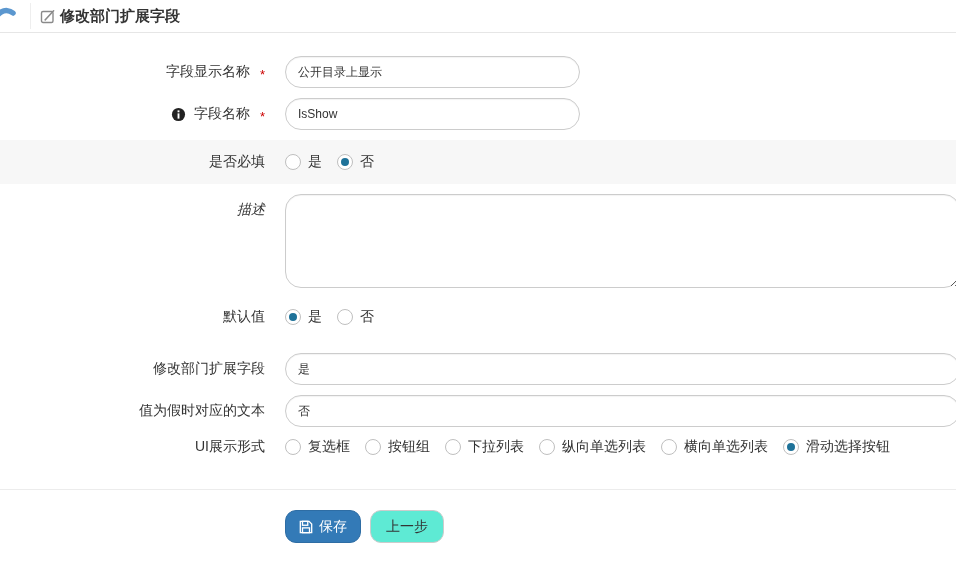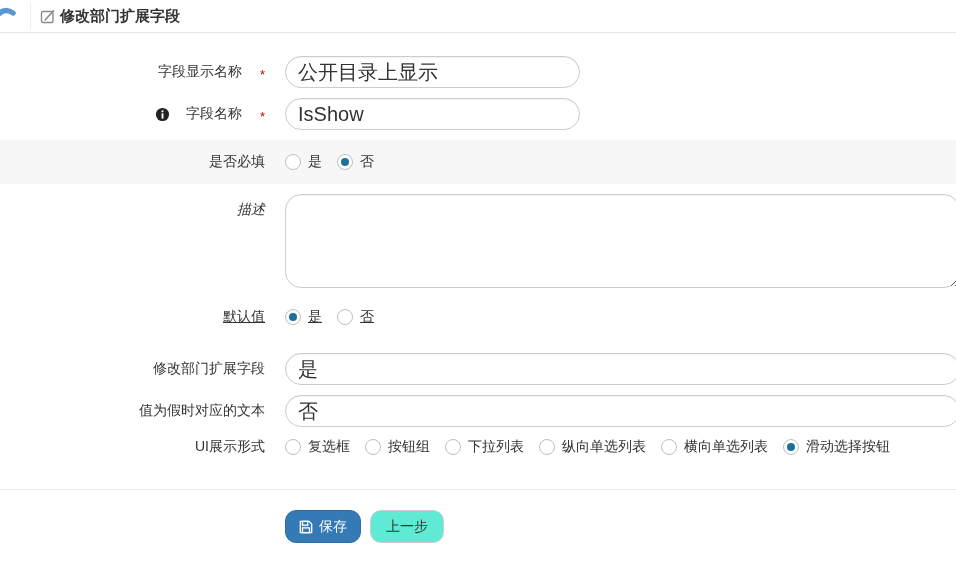--- a/index.html
+++ b/index.html
@@ -11,40 +11,40 @@
   .back-wrap { width:30px; display:flex; align-items:center; overflow:hidden; height:100%; }
   .back-wrap svg { margin-left:-7px; }
   .hdr-divider { width:1px; height:26px; background:#eee; }
   .edit-wrap { margin-left:9px; display:flex; align-items:center; }
   .page-title { margin-left:4px; font-size:15px; font-weight:600; color:#333; }
 
   
   .form { padding-top:23px; }
   .row { display:flex; align-items:center; margin-bottom:10px; min-height:32px; }
   .lbl { width:265px; flex:0 0 265px; text-align:right; padding-right:0; color:#333;
-         display:flex; justify-content:flex-end; align-items:center; gap:16px; }
+         display:flex; justify-content:flex-end; align-items:center; gap:8px; }
   .ctrl { flex:1 1 auto; padding-left:20px; }
   .req { color:#c00; font-size:13px; margin-left:2px; position:relative; top:2px; }
 
   input.txt, textarea.txt {
     height:32px; border:1px solid #ccc; border-radius:16px; padding:0 12px;
-    font-size:20px; color:#333; font-family:inherit; background:#fff;
+    font-size:12px; color:#333; font-family:inherit; background:#fff;
     box-shadow:inset 0 1px 1px rgba(0,0,0,.05); outline:none; display:block;
   }
   .w-fixed { width:295px; }
   .w-full  { width:calc(100% + 4px); }
   textarea.txt { height:94px; resize:both; }
 
   .stripe { background:#f7f7f7; padding:6px 0; margin-bottom:10px; }
   .stripe .row { margin-bottom:0; }
 
   .row-desc { align-items:flex-start; margin-bottom:13px; }
   .row-desc .lbl { padding-top:7px; align-items:flex-start;font-style:italic; }
 
-  .row-default { margin-bottom:20px;text-decoration:underline; }
+  .row-default { margin-bottom:20px; }
   .row-false { margin-bottom:2px; }
   .row-ui { margin-top:4px; }
 
   
   .opts { display:flex; align-items:center; gap:15px; flex-wrap:nowrap; }
   .opt { display:inline-flex; align-items:center; gap:7px; cursor:pointer; white-space:nowrap; }
   .rc { width:16px; height:16px; border:1px solid #bfbfbf; border-radius:50%; background:#fff;
         display:inline-block; position:relative; flex:0 0 16px; }
   .rc.checked::after { content:""; position:absolute; left:3px; top:3px; width:8px; height:8px;
         border-radius:50%; background:#1e7299; }

